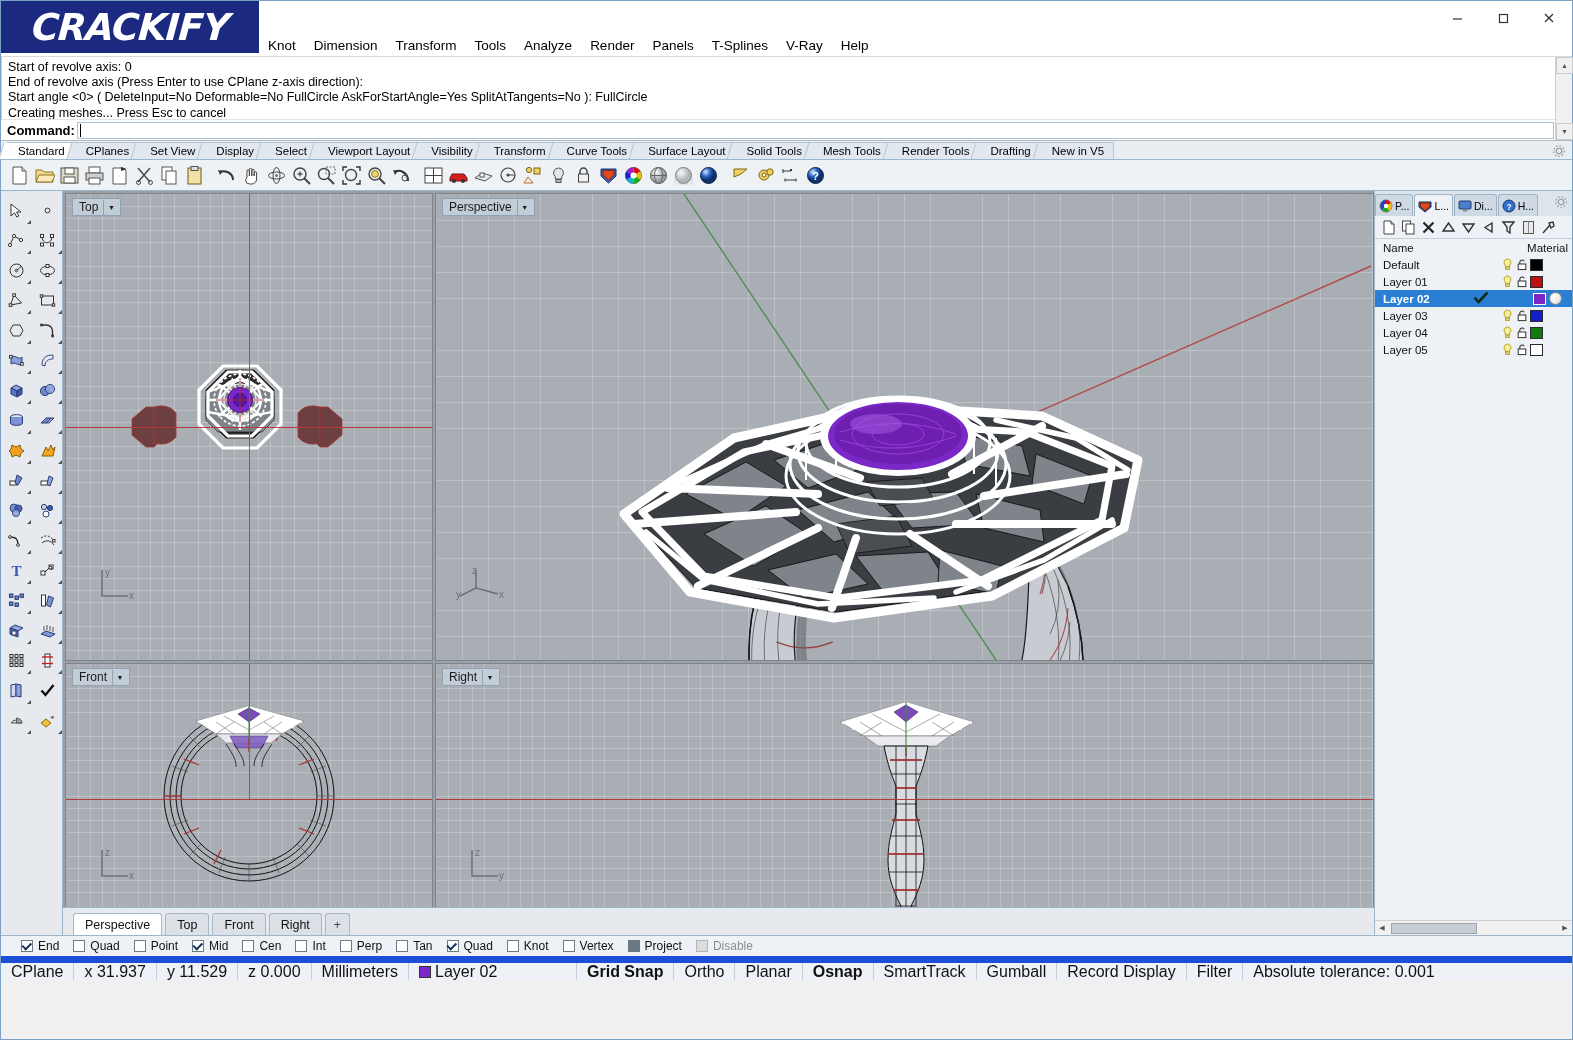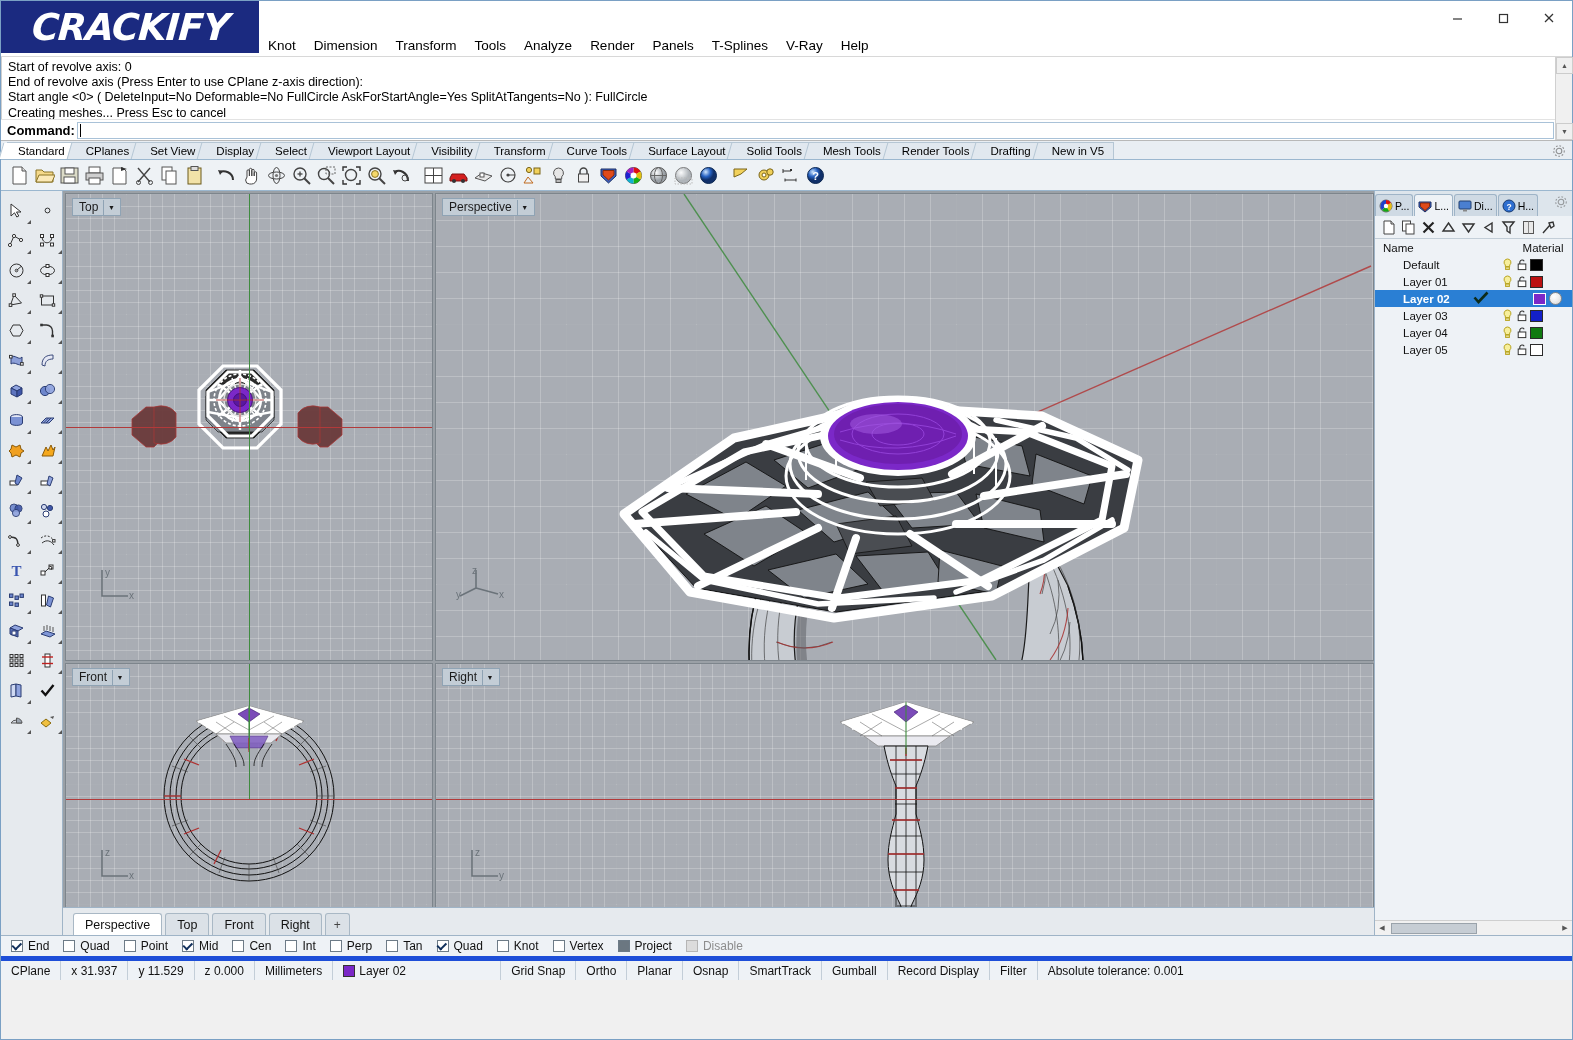--- a/index.html
+++ b/index.html
@@ -330,36 +330,36 @@
   .rp-header {
     display: flex;
     height: 17px;
     align-items: center;
     font-size: 11.5px;
     padding: 0 4px;
     color: #111;
     background: #eef2f6;
   }
   .rp-header .col-name { flex: 1; padding-left: 4px; }
-  .rp-header .col-mat  { width: 50px; text-align: center; }
+  .rp-header .col-mat  { width: 50px; text-align: right; }
   .layer-row {
     display: flex;
     align-items: center;
     height: 17px;
     font-size: 11.5px;
     padding-left: 8px;
     color: #111;
     position: relative;
   }
   .layer-row.selected {
     background: #2a7fd4;
     color: #ffffff;
     font-weight: bold;
   }
-  .layer-name { flex: 1; margin-left: 20px; }
+  .layer-name { flex: 1; }
   .layer-check { width: 30px; }
   .bulb { width: 14px; display:flex; justify-content:center;}
   .lock { width: 16px; display:flex; justify-content:center;}
   .swatch {
     width: 13px; height: 12px;
     border: 1px solid #2b2b2b;
     margin-right: 3px;
   }
   .matsphere {
     width: 13px; height: 13px;
@@ -377,21 +377,21 @@
   .rp-hscroll .sarrow { width:14px;height:13px;display:flex;align-items:center;justify-content:center;font-size:7px;color:#555;}
   .rp-hscroll .thumb { height: 11px; width: 86px; background: #c6cdd4; border: 1px solid #9aa3ab; margin-left: 2px;}
 
   
   .osnaprow {
     height: 21px;
     background: #eef2f6;
     border-top: 1px solid #9fb4c7;
     display: flex;
     align-items: center;
-    padding-left: 10px;
+    padding-left: 20px;
     gap: 0px;
     font-size: 12px;
   }
   .osnap {
     display: flex; align-items: center;
     margin-right: 14px;
     color: #111;
   }
   .cbox {
     width: 12px; height: 12px;
@@ -408,33 +408,33 @@
     transform: rotate(-45deg) translate(0px,-1px);
   }
   .cbox.filled { background: #6b7781; }
   .cbox.disabled { background: #dcdcdc; border-color: #b5b5b5; }
   .osnap.dim { color: #8d8d8d; }
 
   
   .statusbar {
     height: 24px;
     background: #eef2f6;
-    border-top: 5px solid #1d4ed8;
+    border-top: 7px solid #1d4ed8;
     display: flex;
     align-items: stretch;
-    font-size: 12px;
+    font-size: 16px;
   }
   .sb {
     display: flex; align-items: center;
     padding: 0 10px;
     border-right: 1px solid #c3ced8;
     color: #111;
     white-space: nowrap;
   }
-  .sb.bold { font-weight: normal; }
+  .sb.bold { font-weight: bold; }
   .sb.noborder { border-right: none; }
   .sb-swatch {
     width: 12px; height: 12px;
     border: 1px solid #333;
     margin-right: 4px;
   }
 </style>
 </head>
 <body>
 

